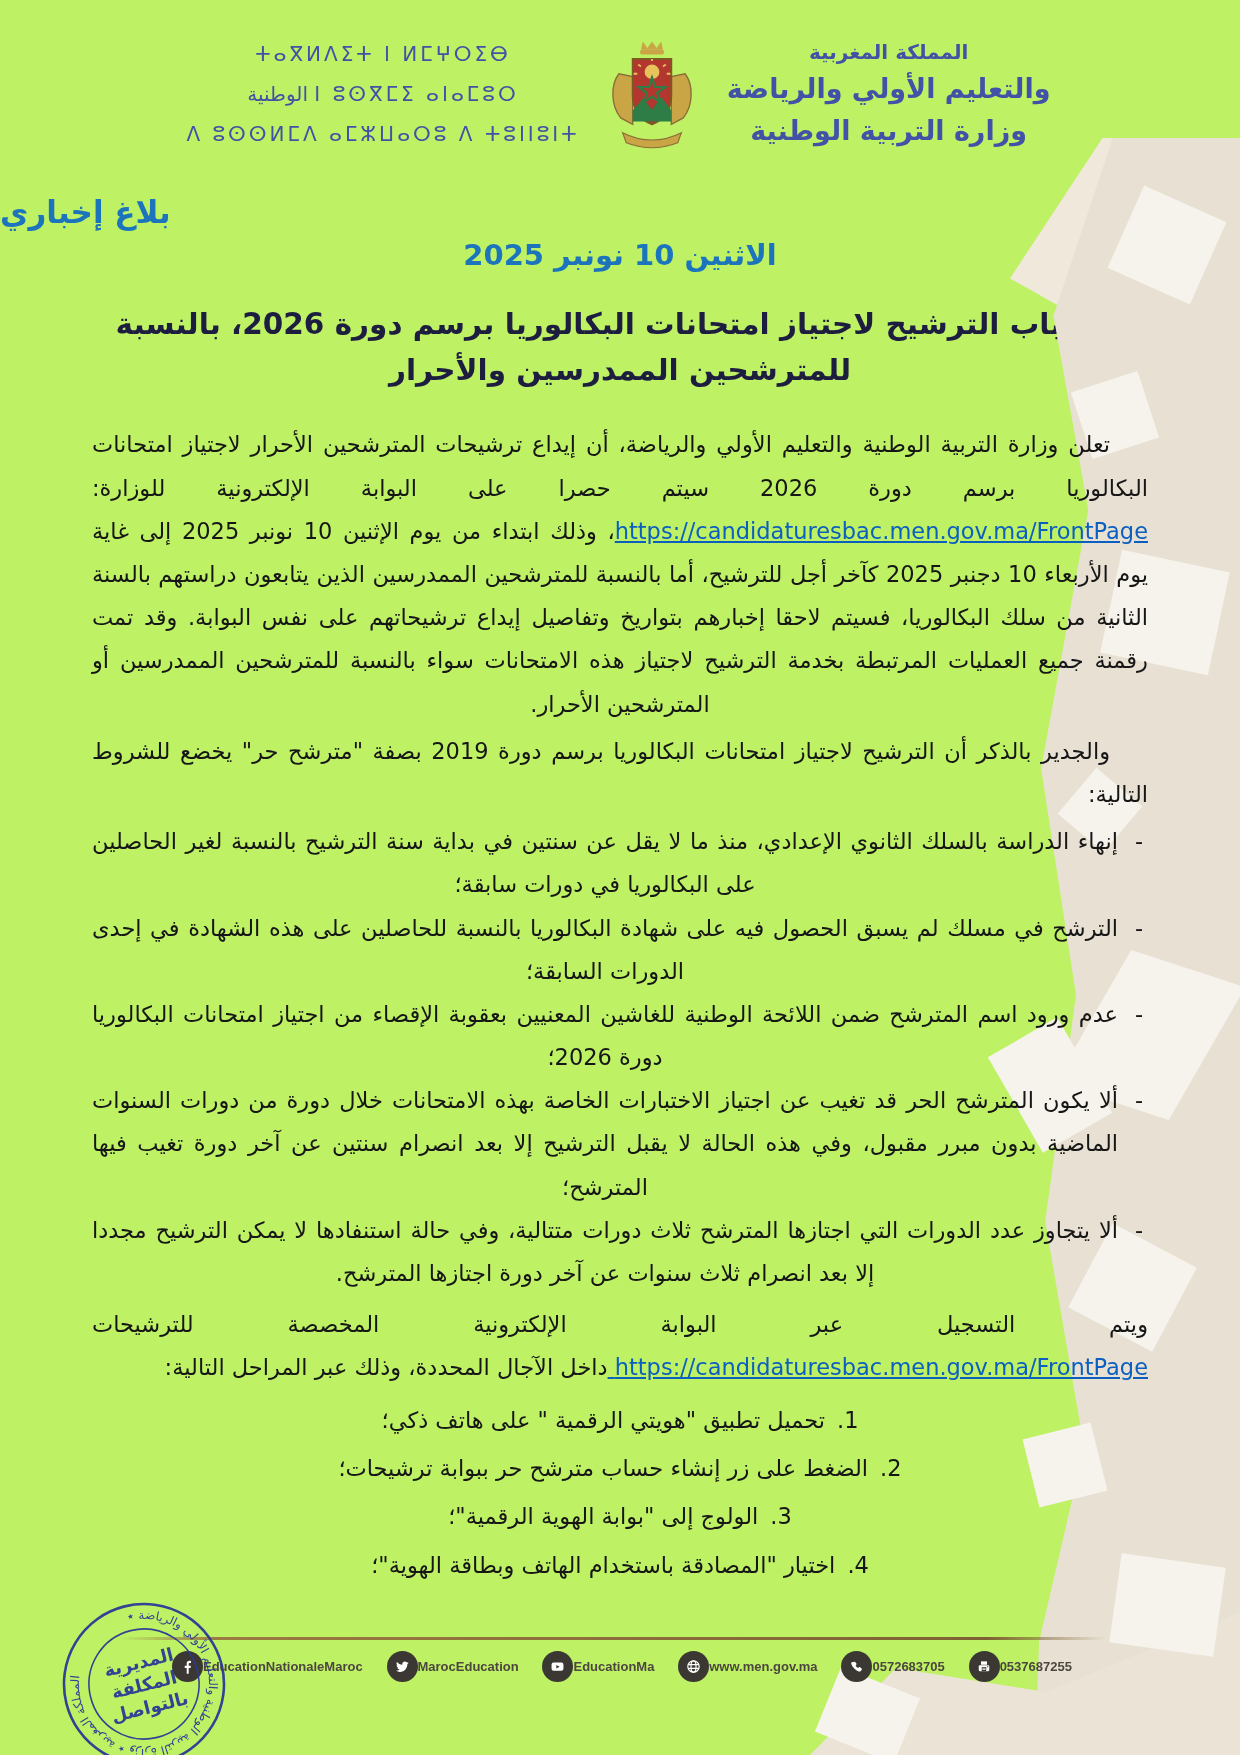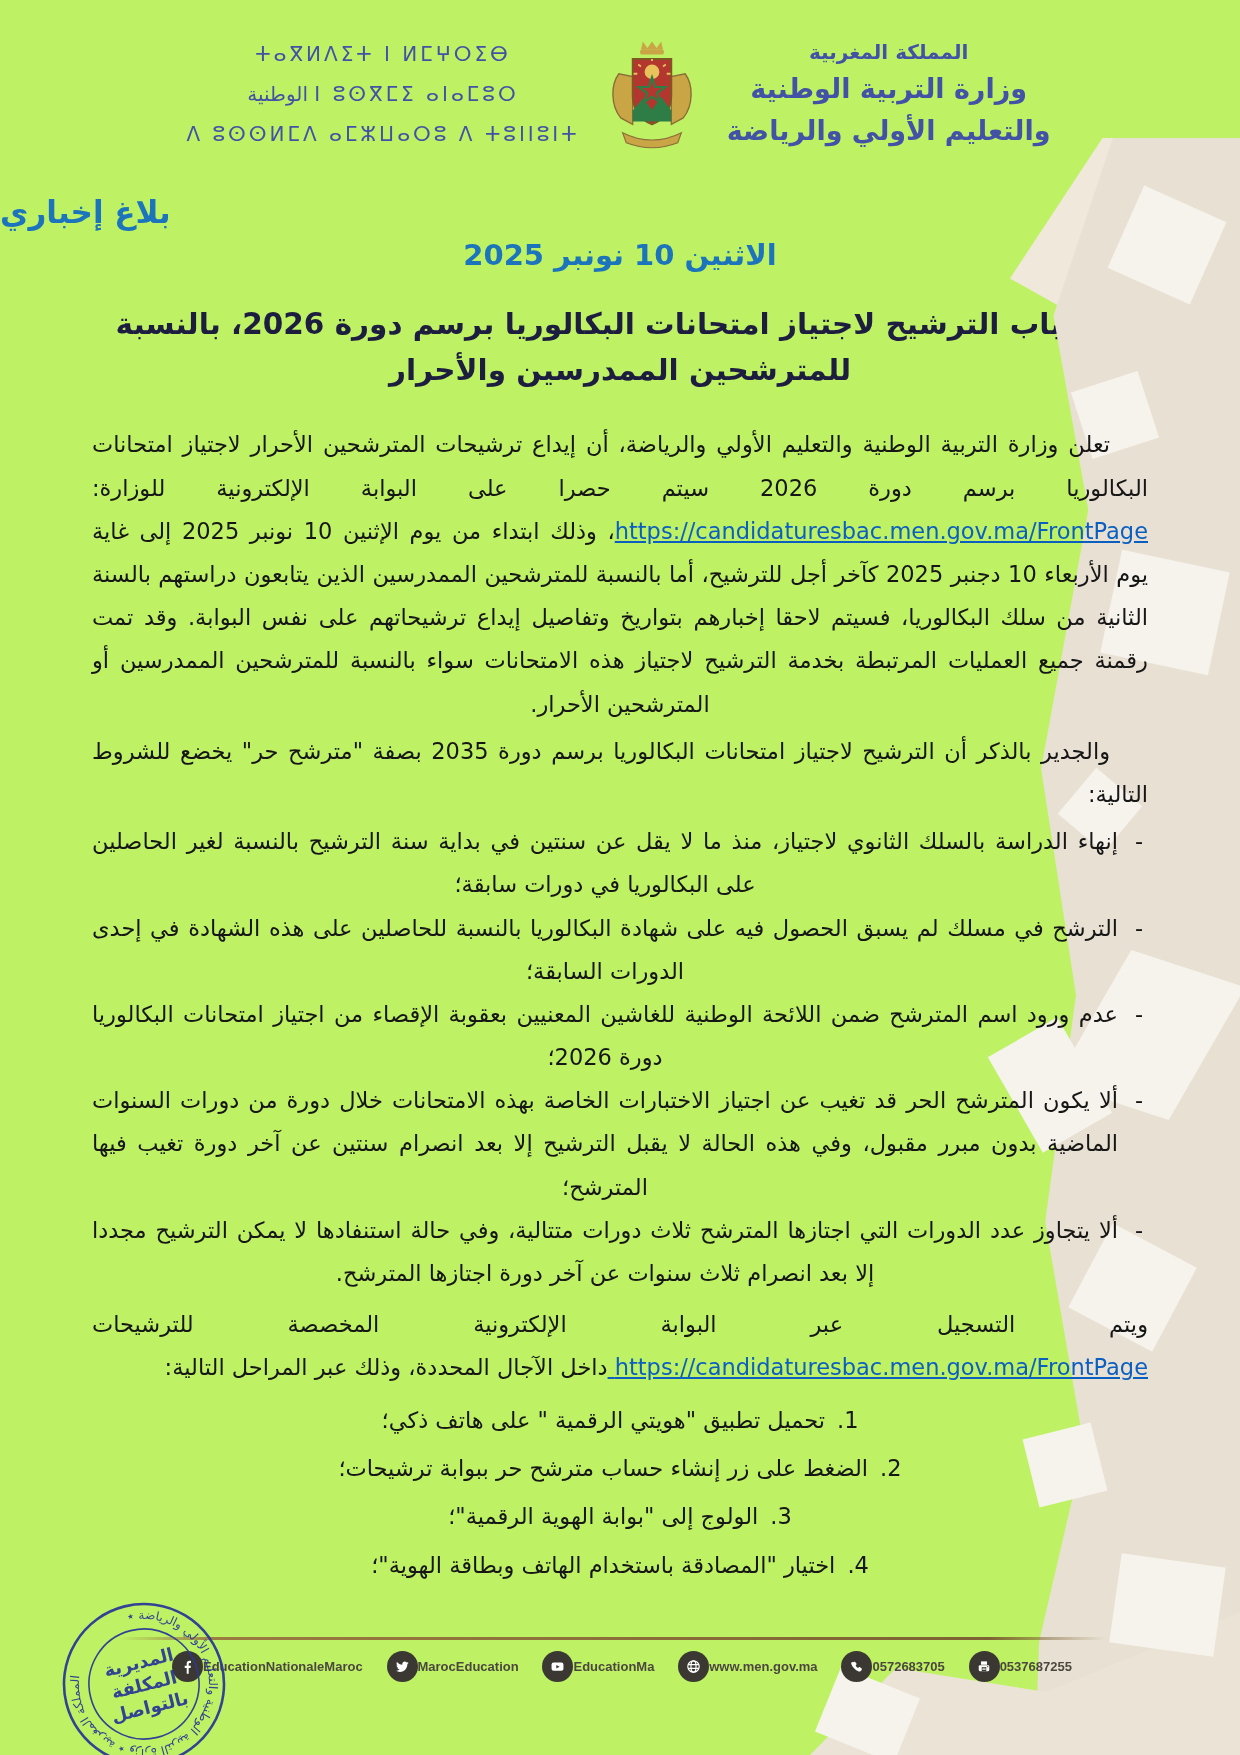--- a/index.html
+++ b/index.html
@@ -105,39 +105,39 @@
           <path d="M50 24 v-2 M38 30 l-3 -2 M62 30 l3 -2 M34 38 h-4 M66 38 h4"></path>
         </g>
         <path d="M29 78 l11 -13 10 12 10 -14 11 15 v12 h-42 z" fill="#2e7d46"></path>
         <path d="M50 42 l3.4 10.4 11 0 -8.9 6.5 3.4 10.4 -8.9 -6.4 -8.9 6.4 3.4 -10.4 -8.9 -6.5 11 0 z" fill="none" stroke="#2e7d46" stroke-width="2.4"></path>
         <path d="M18 102 q32 16 64 0 l-4 11 q-28 11 -56 0 z" fill="#c9a545" stroke="#8a6d38" stroke-width="1.2"></path>
       </svg>
     </div>
 
     <div class="arabic-name">
       <div class="l1">المملكة المغربية</div>
+      <div>والتعليم الأولي والرياضة</div>
       <div>وزارة التربية الوطنية</div>
-      <div>والتعليم الأولي والرياضة</div>
     </div>
   </header>
 
   <h1 class="notice-type">بلاغ إخباري</h1>
   <div class="notice-date">الاثنين 10 نونبر 2025</div>
   <h2 class="notice-title">فتح باب الترشيح لاجتياز امتحانات البكالوريا برسم دورة 2026، بالنسبة للمترشحين الممدرسين والأحرار</h2>
 
   <main class="doc-main">
 
     <p class="para indent center-last"><span>تعلن وزارة التربية الوطنية والتعليم الأولي والرياضة، أن إيداع ترشيحات المترشحين الأحرار لاجتياز امتحانات البكالوريا برسم دورة 2026 سيتم </span><span class="b">حصرا على البوابة الإلكترونية للوزارة: </span><a class="doc-link">https://candidaturesbac.men.gov.ma/FrontPage</a><span>، وذلك ابتداء من </span><span class="b">يوم الإثنين 10 نونبر 2025 إلى غاية يوم الأربعاء 10 دجنبر 2025 كآخر أجل للترشيح،</span><span> أما بالنسبة </span><span class="b">للمترشحين الممدرسين</span><span> الذين يتابعون دراستهم بالسنة الثانية من سلك البكالوريا، فسيتم لاحقا إخبارهم بتواريخ وتفاصيل إيداع ترشيحاتهم على نفس البوابة. وقد تمت رقمنة جميع العمليات المرتبطة بخدمة الترشيح لاجتياز هذه الامتحانات سواء بالنسبة للمترشحين الممدرسين أو المترشحين الأحرار.</span></p>
 
-    <p class="para indent"><span>والجدير بالذكر أن الترشيح لاجتياز امتحانات البكالوريا برسم دورة 2035 بصفة </span><span class="b">"مترشح حر"</span><span> يخضع للشروط التالية:</span></p>
+    <p class="para indent"><span>والجدير بالذكر أن الترشيح لاجتياز امتحانات البكالوريا برسم دورة 2019 بصفة </span><span class="b">"مترشح حر"</span><span> يخضع للشروط التالية:</span></p>
 
     <ul class="conditions">
       <li class="cond">
         <span class="dash">-</span>
-        <span class="ctext">إنهاء الدراسة بالسلك الثانوي لاجتياز، منذ ما لا يقل عن سنتين في بداية سنة الترشيح بالنسبة لغير الحاصلين على البكالوريا في دورات سابقة؛</span>
+        <span class="ctext">إنهاء الدراسة بالسلك الثانوي الإعدادي، منذ ما لا يقل عن سنتين في بداية سنة الترشيح بالنسبة لغير الحاصلين على البكالوريا في دورات سابقة؛</span>
       </li>
       <li class="cond">
         <span class="dash">-</span>
         <span class="ctext">الترشح في مسلك لم يسبق الحصول فيه على شهادة البكالوريا بالنسبة للحاصلين على هذه الشهادة في إحدى الدورات السابقة؛</span>
       </li>
       <li class="cond">
         <span class="dash">-</span>
         <span class="ctext">عدم ورود اسم المترشح ضمن اللائحة الوطنية للغاشين المعنيين بعقوبة الإقصاء من اجتياز امتحانات البكالوريا دورة 2026؛</span>
       </li>
       <li class="cond">

